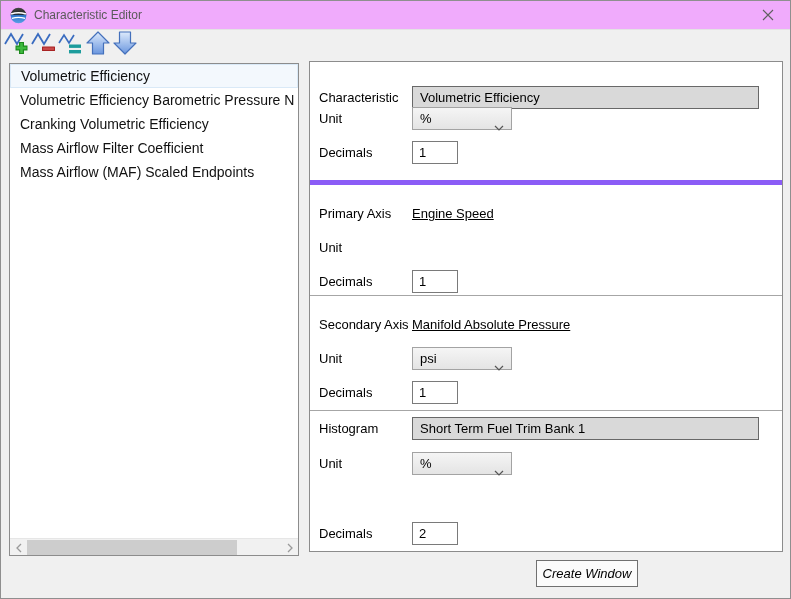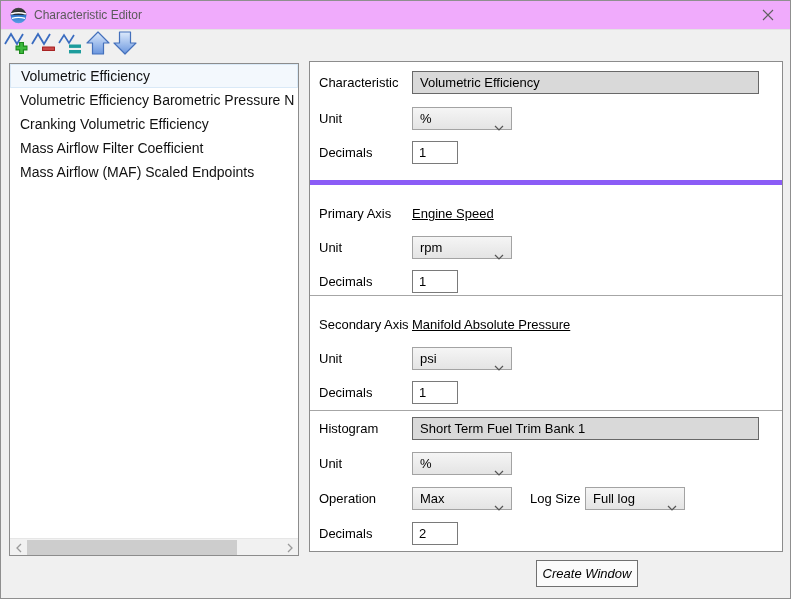--- a/index.html
+++ b/index.html
@@ -222,21 +222,21 @@
         <svg width="8" height="10" viewBox="0 0 8 10">
             <polyline points="2,1 6,5 2,9" stroke="#9a9a9a" stroke-width="1.3" fill="none"></polyline>
           </svg>
       </span>
     </div>
   </div>
 
   <div class="panel">
 
     <div class="section s1">
-      <div class="row" style="top:9px;">
+      <div class="row" style="top:24px;">
         <span class="field-label">Characteristic</span>
         <span class="readonly-box">Volumetric Efficiency</span>
       </div>
       <div class="row" style="top:45px;">
         <span class="field-label">Unit</span>
         <span class="combobox">
           <span>%</span>
           <span class="chev">
             <svg width="10" height="6" viewBox="0 0 10 6">
                 <polyline points="1,1 5,5 9,1" stroke="#555" stroke-width="1.2" fill="none"></polyline>
@@ -250,28 +250,20 @@
       </div>
     </div>
 
     <div class="section s2">
       <div class="row" style="top:17px;">
         <span class="field-label">Primary Axis</span>
         <span class="plain-value">Engine Speed</span>
       </div>
       <div class="row" style="top:51px;">
         <span class="field-label">Unit</span>
-        <span class="combobox">
-          <span>rpm</span>
-          <span class="chev">
-            <svg width="10" height="6" viewBox="0 0 10 6">
-                <polyline points="1,1 5,5 9,1" stroke="#555" stroke-width="1.2" fill="none"></polyline>
-              </svg>
-          </span>
-        </span>
       </div>
       <div class="row" style="top:85px;">
         <span class="field-label">Decimals</span>
         <input class="num-input" type="text" value="1" style="">
       </div>
     </div>
 
     <div class="section s3">
       <div class="row" style="top:17px;">
         <span class="field-label">Secondary Axis</span>
@@ -303,40 +295,20 @@
         <span class="field-label">Unit</span>
         <span class="combobox">
           <span>%</span>
           <span class="chev">
             <svg width="10" height="6" viewBox="0 0 10 6">
                 <polyline points="1,1 5,5 9,1" stroke="#555" stroke-width="1.2" fill="none"></polyline>
               </svg>
           </span>
         </span>
       </div>
-      <div class="row" style="top:76px;">
-        <span class="field-label">Operation</span>
-        <span class="combobox">
-          <span>Max</span>
-          <span class="chev">
-            <svg width="10" height="6" viewBox="0 0 10 6">
-                <polyline points="1,1 5,5 9,1" stroke="#555" stroke-width="1.2" fill="none"></polyline>
-              </svg>
-          </span>
-        </span>
-        <span class="field-label extra">Log Size</span>
-        <span class="combobox extra">
-          <span>Full log</span>
-          <span class="chev">
-            <svg width="10" height="6" viewBox="0 0 10 6">
-                <polyline points="1,1 5,5 9,1" stroke="#555" stroke-width="1.2" fill="none"></polyline>
-              </svg>
-          </span>
-        </span>
-      </div>
       <div class="row" style="top:111px;">
         <span class="field-label">Decimals</span>
         <input class="num-input" type="text" value="2" style="">
       </div>
     </div>
 
   </div>
 
   <button class="create-btn">Create Window</button>
 

